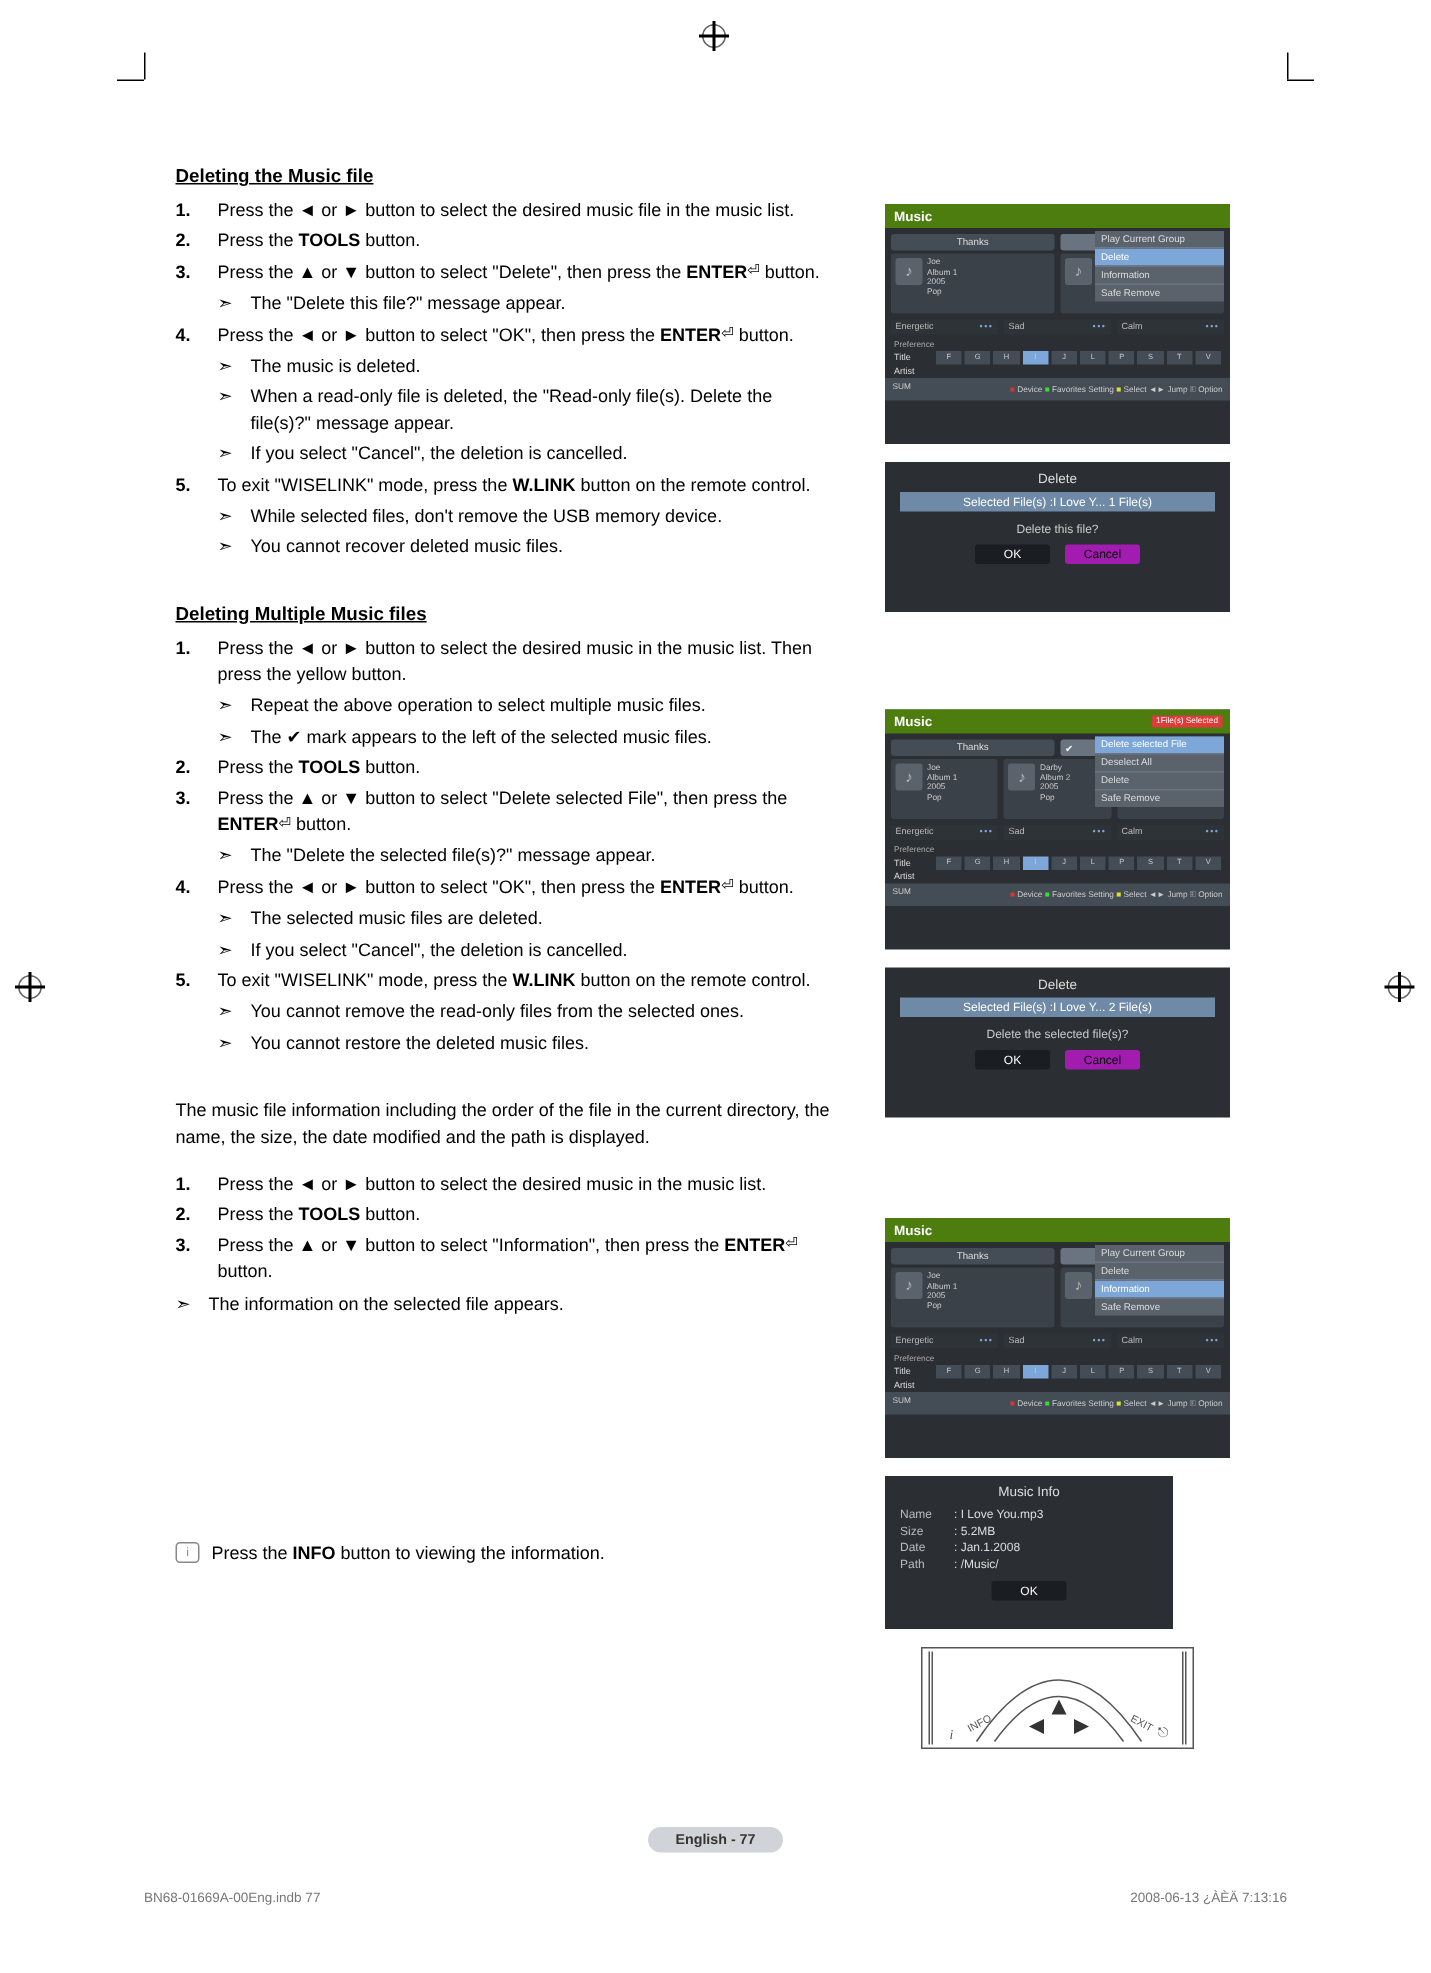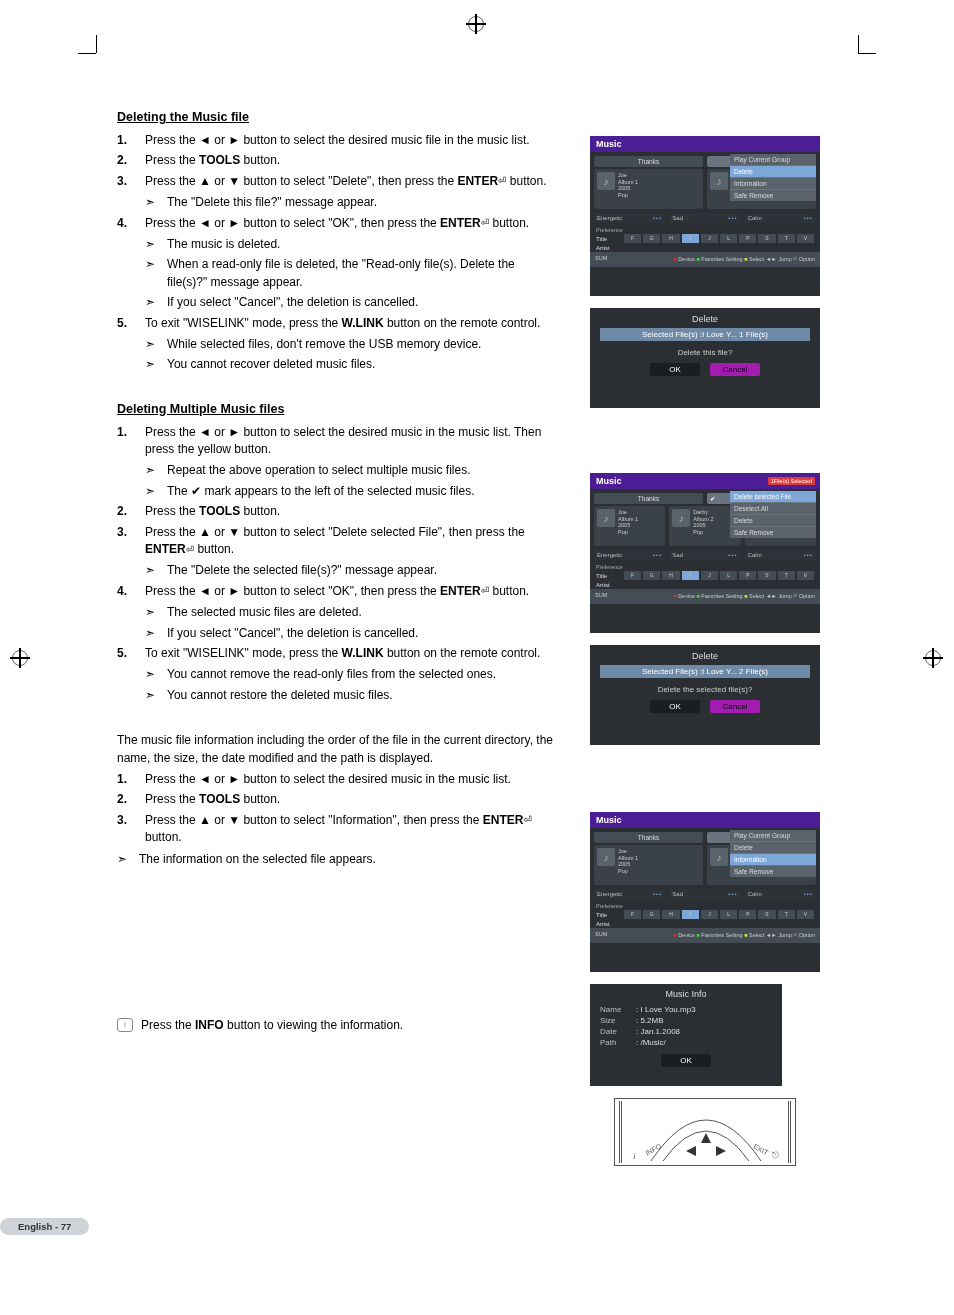--- a/index.html
+++ b/index.html
@@ -25,21 +25,21 @@
   .sub .stxt { flex:1; }
   .note-row { display:flex; margin-bottom:3px; line-height:1.45;}
   .note-row .arrow { width:22px; flex-shrink:0; }
   b.kw { font-weight:bold; }
   .leftcol { width: 440px; }
   .infobtn-row { display:flex; align-items:flex-start; margin-top: 6px;}
   .infobtn-ico { width:16px; height:14px; border:1px solid #888; border-radius:3px; margin-right:8px; font-size:8px; display:flex; align-items:center; justify-content:center; color:#888; }
 
   
   .mock { position:absolute; background:#2b2f34; color:#ccc; font-size:7px; }
-  .mock .hdr { background:#4c1d95; color:#fff; font-weight:bold; font-size:9px; padding:3px 6px; }
+  .mock .hdr { background:#4d7c0f; color:#fff; font-weight:bold; font-size:9px; padding:3px 6px; }
   .mock1 { left:590px; top:136px; width:230px; height:160px; }
   .mock .pills { display:flex; padding:4px 4px 2px; gap:4px; }
   .mock .pill { flex:1; background:#444c55; border-radius:2px; text-align:center; font-size:6.5px; padding:2px 0; color:#ddd;}
   .mock .pill.sel { background:#6a7480; color:#fff;}
   .mock .tiles { display:flex; padding:0 4px 4px; gap:4px;}
   .mock .tile { flex:1; background:#3a4149; height:40px; border-radius:2px; padding:3px; display:flex; gap:3px;}
   .mock .tico { width:18px; height:18px; background:#5a626c; border-radius:2px; display:flex; align-items:center;justify-content:center; color:#bbb; font-size:10px;}
   .mock .tinfo { font-size:5.5px; color:#ccc; line-height:1.2;}
   .mock .moods { display:flex; padding:0 4px; gap:4px;}
   .mock .mood { flex:1; background:#2e3338; font-size:6px; color:#bbb; padding:2px 3px; display:flex; justify-content:space-between;}
@@ -79,21 +79,21 @@
   .infobox .iok { margin:6px auto 0; width:50px; background:#1a1d21; color:#fff; text-align:center; padding:2px 0; border-radius:2px;}
 
   .remote { position:absolute; left:614px; top:1098px; width:182px; height:68px; border:1px solid #555; background:#fff;}
   .remote .lbl { position:absolute; font-size:7px; color:#555;}
   .remote .lbl.linfo { left:30px; bottom:12px; transform:rotate(-28deg);}
   .remote .lbl.lexit { right:26px; bottom:12px; transform:rotate(28deg);}
   .remote .ico { position:absolute; font-size:9px; color:#555;}
   .remote .ico.i1 { left:18px; bottom:4px; font-style:italic; font-family:serif;}
   .remote .ico.i2 { right:16px; bottom:4px;}
 
-  .pagefoot { position:absolute; left:0; width:954px; top:1218px; text-align:left;}
+  .pagefoot { position:absolute; left:0; width:954px; top:1218px; text-align:center;}
   .pagefoot .pill { display:inline-block; background:#d0d4d8; border-radius:10px; padding:3px 18px; font-size:9.5px; font-weight:bold; color:#333;}
   .footmeta { position:absolute; left:96px; top:1260px; width:762px; display:flex; justify-content:space-between; font-size:9px; color:#777;}
   .enter-ico { display:inline-block; font-size:10px; vertical-align:middle;}
   
   .cm { position:absolute; background:#000;}
   .cm.h { height:1px; width:18px;}
   .cm.v { width:1px; height:18px;}
 </style>
 </head>
 <body>
@@ -230,21 +230,21 @@
           <span class="arrow">➣</span>
           <span class="stxt">You cannot remove the read-only files from the selected ones.</span>
         </div>
       <div class="sub">
           <span class="arrow">➣</span>
           <span class="stxt">You cannot restore the deleted music files.</span>
         </div>
     </div>
 
     <div class="leftcol" style="margin-top:28px;">
-      <div style="margin-bottom:4px; line-height:1.45;">The music file information including the order of the file in the current directory, the name, the size, the date modified and the path is displayed.</div>
+      <div style="margin-bottom:14px; line-height:1.45;">The music file information including the order of the file in the current directory, the name, the size, the date modified and the path is displayed.</div>
       <ol class="steps">
         <li>
             <span class="num">1.</span>
             <span class="txt">Press the ◄ or ► button to select the desired music in the music list.</span>
           </li>
         <li>
             <span class="num">2.</span>
             <span class="txt"><span>Press the </span><b class="kw">TOOLS</b><span> button.</span></span>
           </li>
         <li>
@@ -531,13 +531,17 @@
       <polygon points="71,52 81,47 81,57" fill="#333"></polygon>
       <polygon points="111,52 101,47 101,57" fill="#333"></polygon>
     </svg>
     <div class="lbl linfo">INFO</div>
     <div class="lbl lexit">EXIT</div>
     <div class="ico i1">i</div>
     <div class="ico i2">⎋</div>
   </div>
 
   <div class="pagefoot"><span class="pill">English - 77</span></div>
+  <div class="footmeta">
+      <span>BN68-01669A-00Eng.indb   77</span>
+      <span>2008-06-13   ¿ÀÈÄ 7:13:16</span>
+    </div>
 </div>
 
 </body></html>

